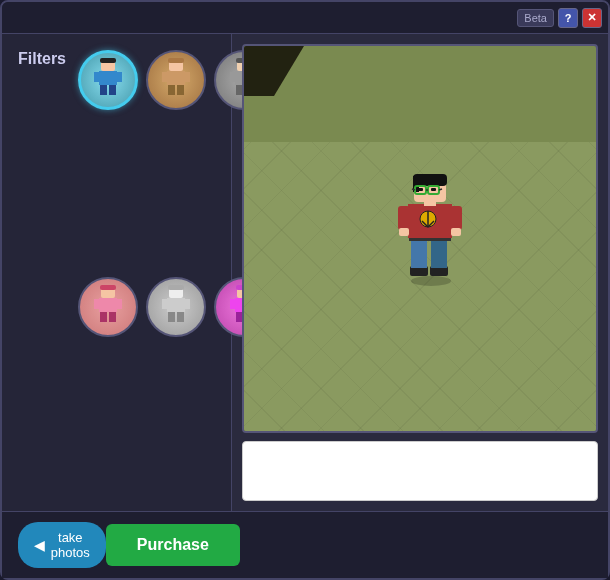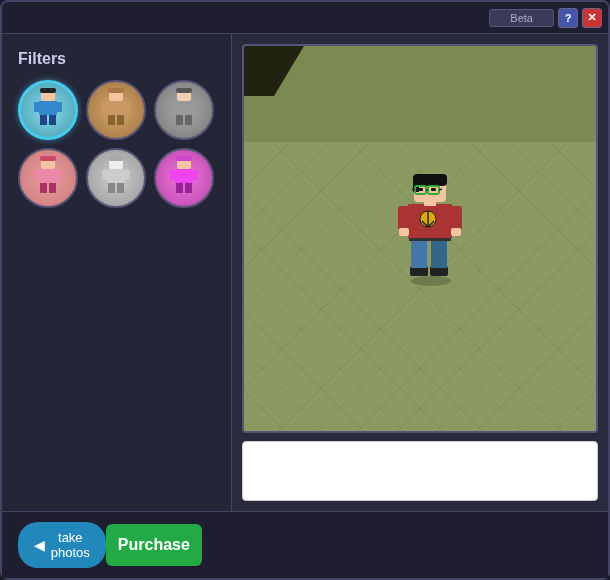--- a/index.html
+++ b/index.html
@@ -28,21 +28,21 @@
       background: #1e1e30;
       border-bottom: 1px solid #444466;
       border-radius: 6px 6px 0 0;
       min-height: 32px;
       gap: 4px;
     }
     .beta-badge {
       background: #3a3a5a;
       color: #aaaacc;
       font-size: 11px;
-      padding: 2px 20px;
+      padding: 2px 6px;
       border-radius: 3px;
       border: 1px solid #555577;
     }
     .title-btn {
       width: 20px;
       height: 20px;
       border-radius: 3px;
       border: 1px solid #666688;
       cursor: pointer;
       display: flex;
@@ -58,21 +58,21 @@
       display: flex;
       flex: 1;
       overflow: hidden;
     }
     .left-panel {
       width: 230px;
       background: #252538;
       border-right: 1px solid #444466;
       padding: 16px;
       display: flex;
-      flex-direction: column;
+      flex-direction: row;
       gap: 12px;
     }
     .filters-label {
       color: #ccccee;
       font-size: 16px;
       font-weight: bold;
     }
     .filter-grid {
       display: grid;
       grid-template-columns: repeat(3, 60px);
@@ -189,21 +189,21 @@
     }
     .take-photos-btn::before {
       content: '◀';
       font-size: 14px;
     }
     .purchase-btn {
       background: #22aa44;
       color: white;
       border: none;
       border-radius: 6px;
-      padding: 12px 12px;
+      padding: 12px 31px;
       font-size: 16px;
       font-weight: bold;
       cursor: pointer;
     }
 
     
     .mini-char {
       width: 36px;
       height: 46px;
     }

